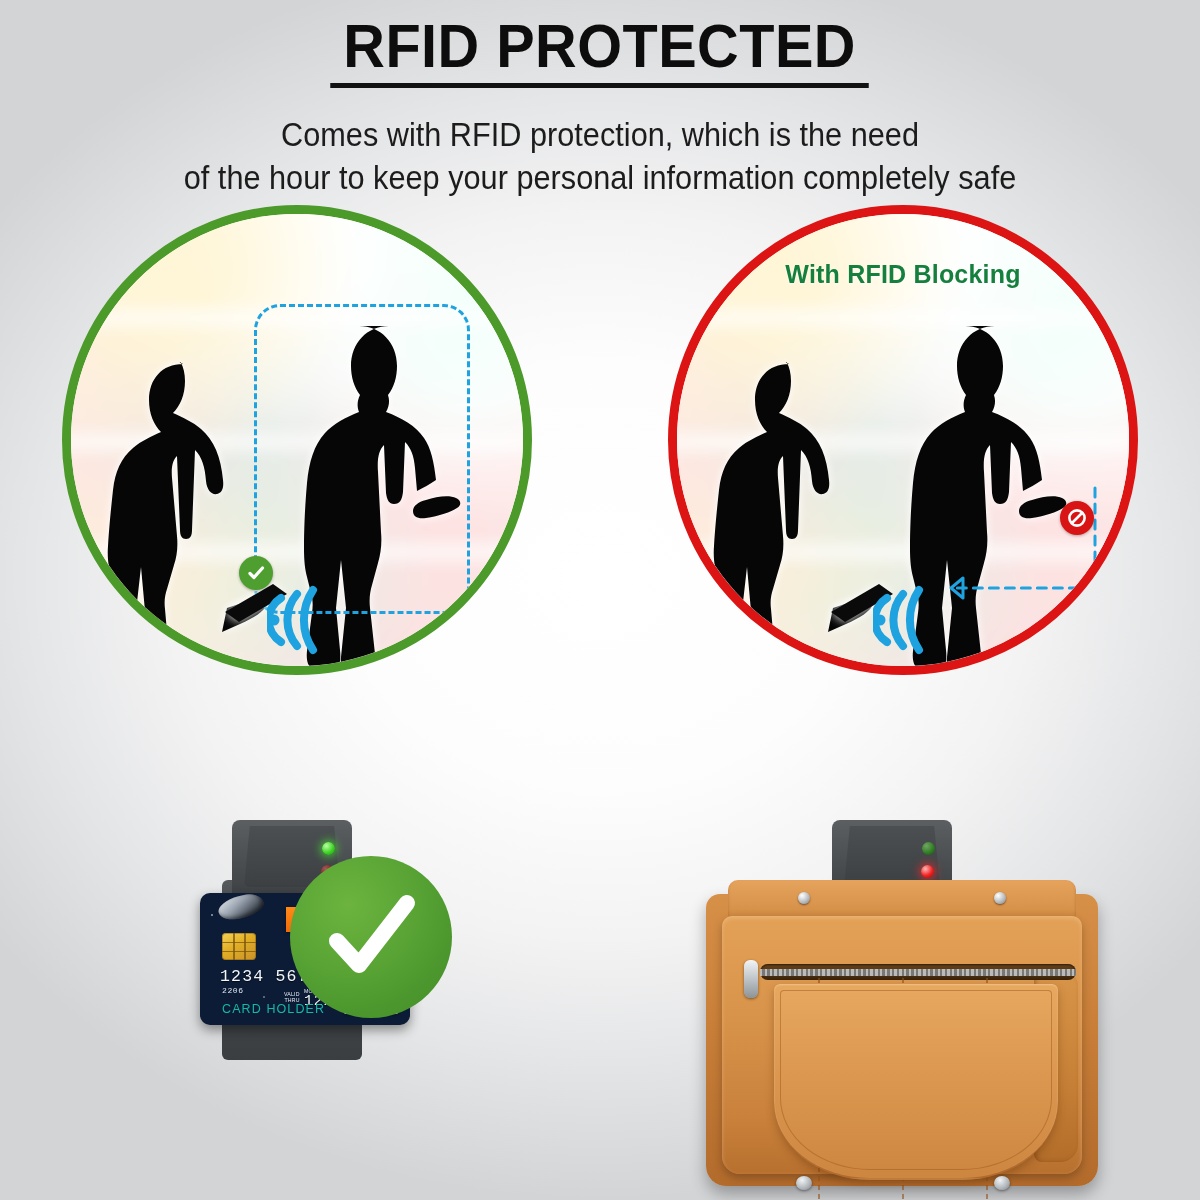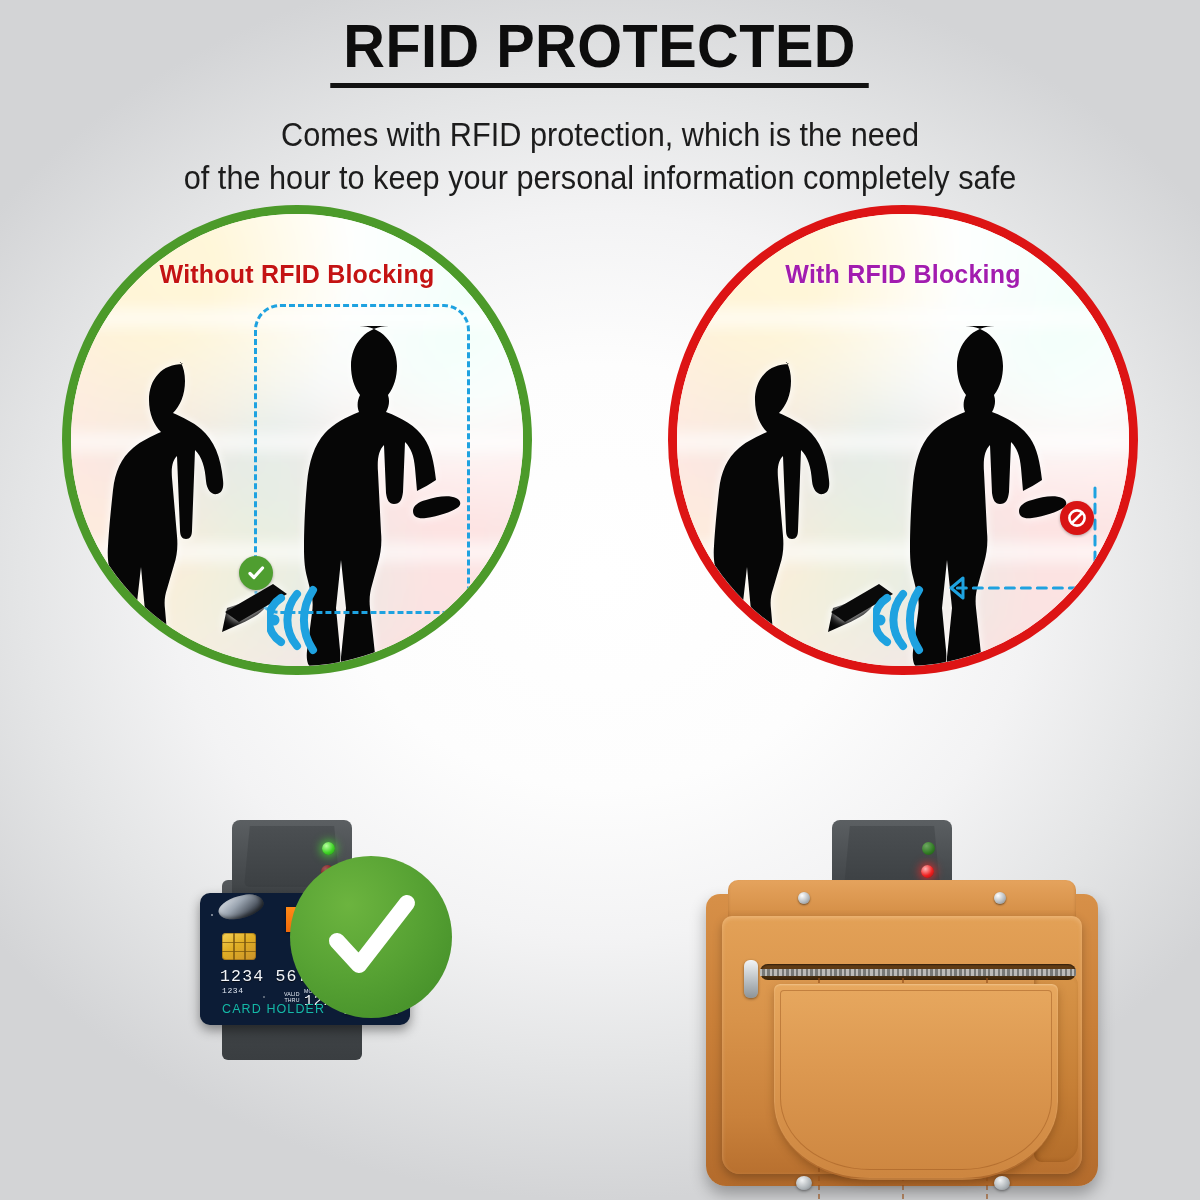--- a/index.html
+++ b/index.html
@@ -85,21 +85,21 @@
   
   .circle-label {
     position: absolute; top: 46px; left: 0; width: 100%;
     text-align: center;
     font-size: 25px; font-weight: 700;
     color: #c41313;
     letter-spacing: .2px;
     text-shadow: 0 1px 2px rgba(255,255,255,.95);
     z-index: 7;
   }
-  .panel.right .circle-label { color: #a21caf; }
+  .panel.right .circle-label { color: #15803d; }
 
   
   .sil { position: absolute; z-index: 4; }
   .sil svg { display: block; filter: drop-shadow(0 0 5px rgba(255,255,255,.95)); }
 
   
   .dashbox {
     position: absolute;
     left: 183px; top: 90px; width: 216px; height: 310px;
     border: 3px dashed #1ea2e0;
@@ -357,21 +357,20 @@
     </div>
   </div>
 
   <div class="panel left">
     <div class="circle">
       <div class="backdrop"></div>
       <div class="shelfline" style="top:96px"></div>
       <div class="shelfline" style="top:220px"></div>
       <div class="shelfline" style="top:330px"></div>
 
-      <div class="circle-label">Without RFID Blocking</div>
 
       <div class="dashbox"></div>
 
       <div class="sil" style="left:28px; top:148px;">
         <svg width="172" height="300" viewBox="0 0 172 300">
           <path fill="#060606" d="M84 2c-21 0-34 15-34 36 0 14 5 25 12 32-9 4-20 9-28 16-12 10-18 24-20 42-2 18-4 40-5 56-1 13 1 22 3 30l5 22c1 5 1 10 0 16l-4 42c-1 8 0 13 3 16h23c3-3 3-9 2-17l-4-44 5-44 4 44-5 47c-1 8 0 13 3 15h24c3-3 3-9 2-18l-4-46c-1-8 0-14 2-20l7-24c3-9 4-18 3-29l-5-58c-1-12 1-18 5-22l3 74c0 6 2 9 6 9s6-3 6-9l3-80c7 7 10 17 11 31 1 10 6 14 11 13 5-1 7-6 6-14-2-23-9-40-22-51-8-7-19-12-28-16 7-7 12-18 12-32 0-21-13-36-34-36z"></path>
           <path fill="#060606" d="M128 246c14-5 28-9 34-9 5 0 7 3 5 7-2 5-12 12-26 18l-18 8z"></path>
         </svg>
       </div>
 
@@ -482,21 +481,21 @@
 
   <div class="card">
     <div class="stars"></div>
     <div class="asteroid ast1"></div>
     <div class="asteroid ast2"></div>
 
     <div class="banner">FreePSDFiles</div>
     <div class="chip"></div>
 
     <div class="pan">1234 5678 9876 5421</div>
-    <div class="pan-sub">1234</div>
+    <div class="pan-sub">2206</div>
 
     <div class="thru-lbl">
       <div>VALID</div>
       <div>THRU</div>
     </div>
     <div class="my-lbl">MONTH/YEAR</div>
     <div class="exp">12/19</div>
 
     <div class="holder">CARD HOLDER</div>
     <div class="visa">VISA</div>

